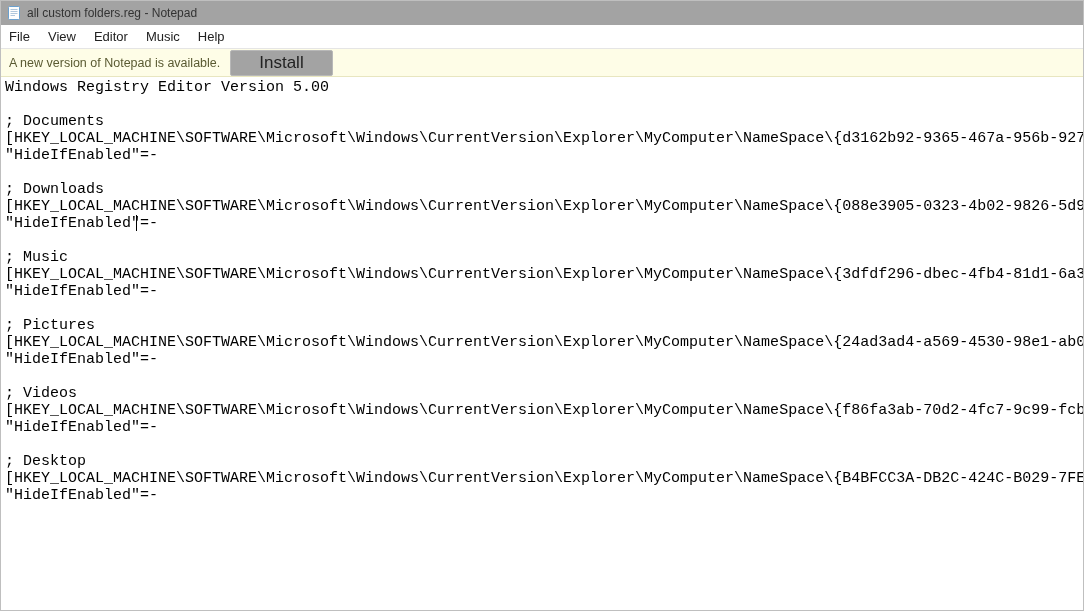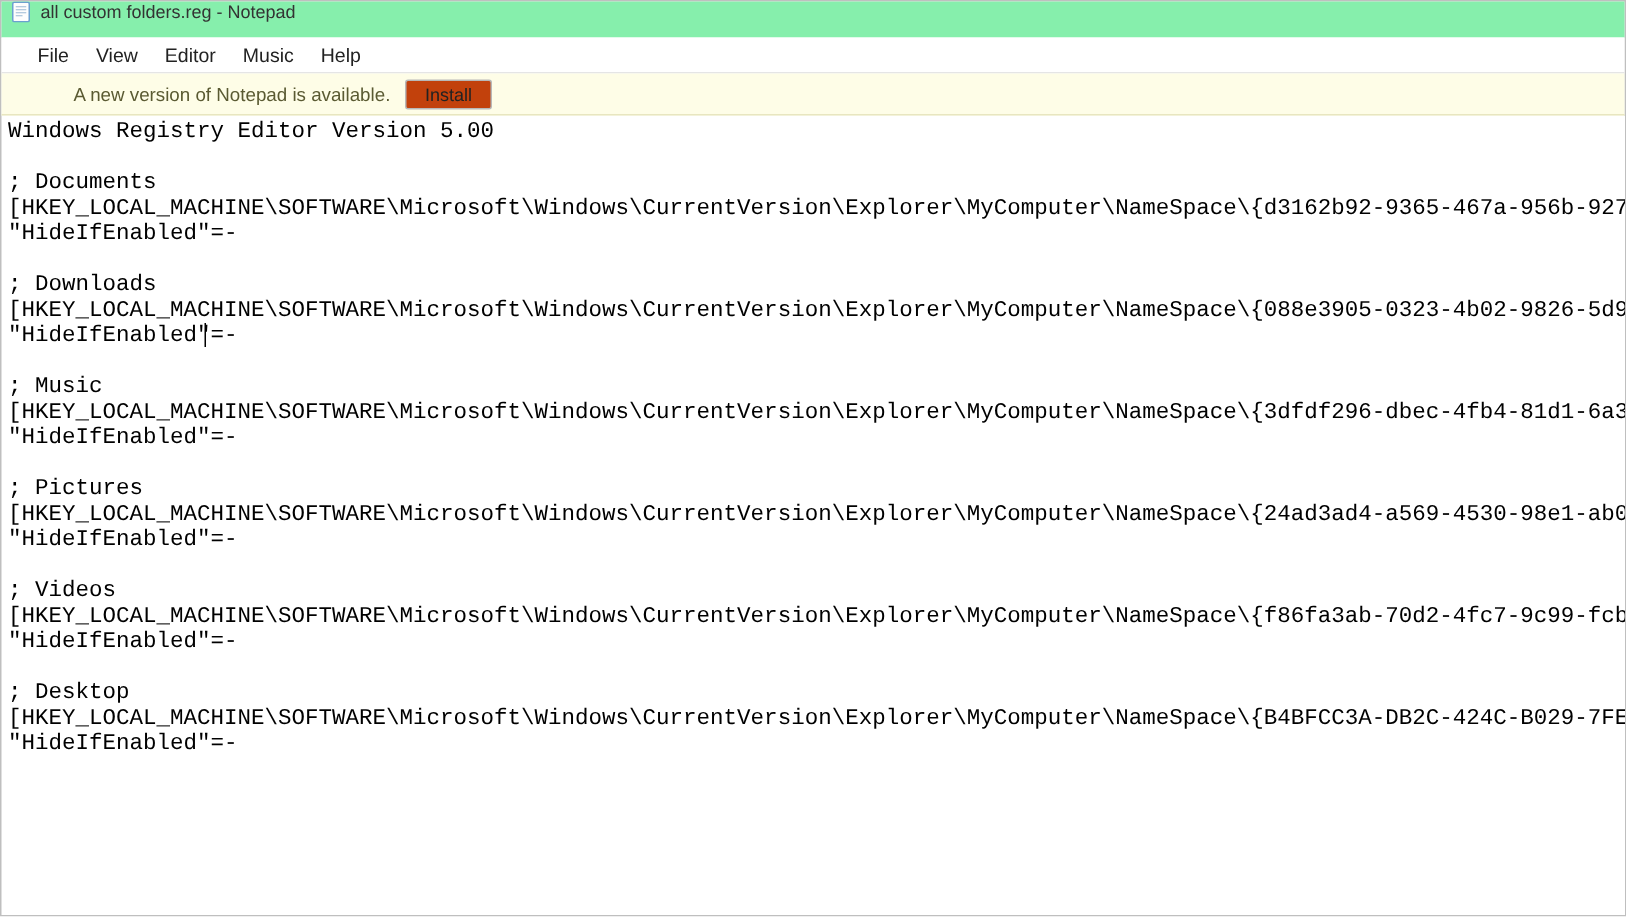--- a/index.html
+++ b/index.html
@@ -13,40 +13,40 @@
   }
   .window {
     width: 1084px; height: 611px;
     border: 1px solid #bfbfbf;
     background: #fff;
     display: flex;
     flex-direction: column;
   }
   .titlebar {
     height: 24px;
-    background: #86efac;
+    background: #a3a3a3;
     display: flex;
-    align-items: flex-start;
-    padding: 0 6px;
+    align-items: center;
+    padding: 10px 6px;
     gap: 6px;
   }
   .titlebar .app-icon {
     width: 14px; height: 14px;
     display: inline-block;
   }
   .titlebar .title {
     font-size: 12px;
     color: #333;
   }
   .menubar {
     height: 24px;
     background: #fff;
     display: flex;
     align-items: center;
-    padding: 0 16px;
+    padding: 0 0;
     gap: 2px;
     border-bottom: 1px solid #e5e5e5;
   }
   .menu-item {
     padding: 2px 8px;
     font-size: 13px;
     color: #222;
     cursor: default;
   }
   .infobar {
@@ -54,28 +54,27 @@
     background: #fefde7;
     border-bottom: 1px solid #e8e6c0;
     display: flex;
     align-items: center;
     padding: 0 8px;
     gap: 10px;
   }
   .infobar-text {
     font-size: 12.5px;
     color: #5a5a32;
-    margin-left: 40px;
   }
   .install-btn {
-    background: #c2410c;
+    background: #a3a3a3;
     border: 1px solid #b8b8b8;
     border-radius: 2px;
-    padding: 2px 12px;
-    font-size: 12px;
+    padding: 2px 28px;
+    font-size: 17px;
     color: #222;
     cursor: pointer;
   }
   .editor {
     flex: 1;
     position: relative;
     overflow: auto;
     background: #fff;
   }
   .editor-content {

